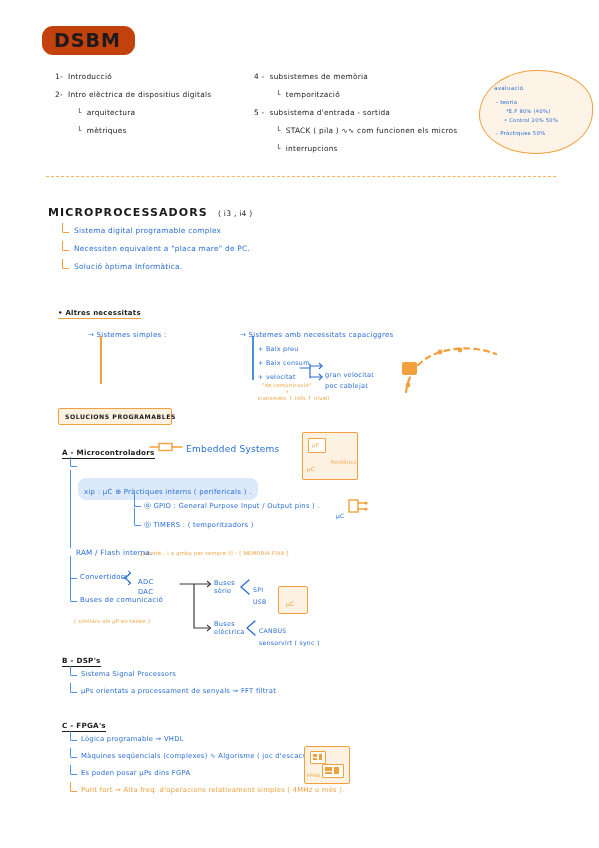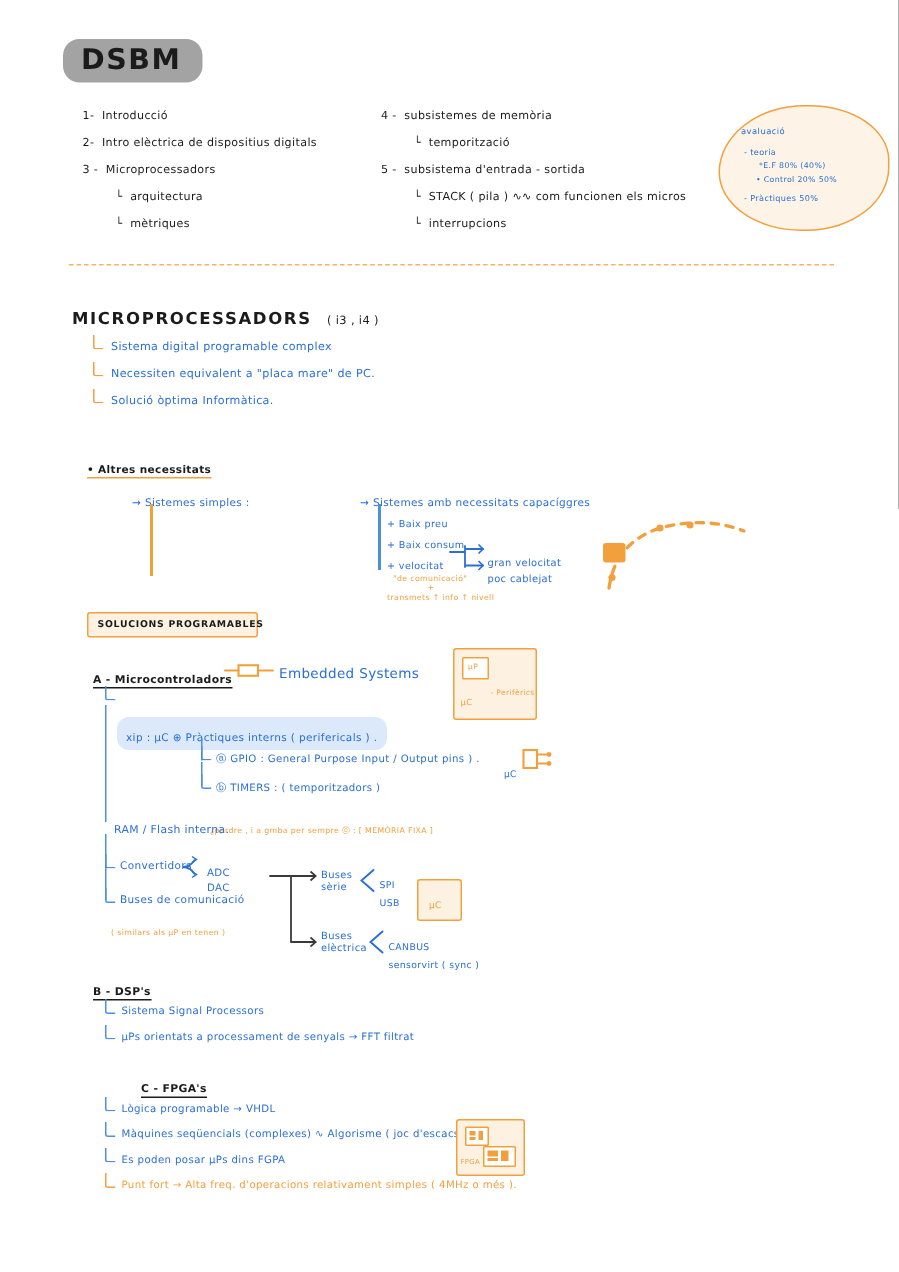--- a/index.html
+++ b/index.html
@@ -4,21 +4,21 @@
 <style>
   html,body{margin:0;padding:0;background:#6e6e6e;}
   #page{
     position:relative;width:599px;height:848px;background:#ffffff;
     font-family:"DejaVu Sans", sans-serif;overflow:hidden;
   }
   .abs{position:absolute;}
   
   #title-wrap{left:42px;top:26px;}
   .title-hl{
-    display:inline-block;background:#a3a3a3;border-radius:11px;
+    display:inline-block;background:#c2410c;border-radius:11px;
     padding:3px 14px 4px 12px;
   }
   .title-txt{font-size:19px;font-weight:700;letter-spacing:1px;color:#1b1b1b;
     font-family:"DejaVu Sans", sans-serif;}
   
   .h{font-size:7.4px;color:#1b1b1b;letter-spacing:.25px;white-space:nowrap;}
   .h.b{color:#2a6fd4;}
   .h.o{color:#f2a03d;}
   .h.bold{font-weight:700;}
   .h.ul{border-bottom:1.2px solid #1b1b1b;padding-bottom:1px;}
@@ -71,24 +71,20 @@
 
   <div class="abs" style="left:55px;top:66px;width:210px;">
     <div class="idx-item">
       <span class="h">1-</span>
       <span class="h">Introducció</span>
     </div>
     <div class="idx-item">
       <span class="h">2-</span>
       <span class="h">Intro elèctrica de dispositius digitals</span>
     </div>
-    <div class="idx-item">
-      <span class="h">3 -</span>
-      <span class="h">Microprocessadors</span>
-    </div>
     <div class="idx-sub">
       <span class="h">└</span>
       <span class="h">arquitectura</span>
     </div>
     <div class="idx-sub">
       <span class="h">└</span>
       <span class="h">mètriques</span>
     </div>
   </div>
 
@@ -348,21 +344,21 @@
   </div>
   <div class="abs" style="left:70px;top:666px;">
     <span class="lbr" style="left:0;top:0;"></span>
     <span class="h b" style="position:absolute;left:11px;top:4px;font-size:6.8px;">Sistema Signal Processors</span>
   </div>
   <div class="abs" style="left:70px;top:683px;">
     <span class="lbr" style="left:0;top:0;"></span>
     <span class="h b" style="position:absolute;left:11px;top:4px;font-size:6.8px;">μPs orientats a processament de  senyals  → FFT filtrat</span>
   </div>
 
-  <div class="abs" style="left:62px;top:713px;margin-left:32px;">
+  <div class="abs" style="left:62px;top:713px;">
     <span class="h bold ul" style="font-size:7.2px;">C - FPGA's</span>
   </div>
   <div class="abs" style="left:70px;top:731px;">
     <span class="lbr" style="left:0;top:0;"></span>
     <span class="h b" style="position:absolute;left:11px;top:4px;font-size:6.8px;">Lògica programable → VHDL</span>
   </div>
   <div class="abs" style="left:70px;top:748px;">
     <span class="lbr" style="left:0;top:0;"></span>
     <span class="h b" style="position:absolute;left:11px;top:4px;font-size:6.8px;">Màquines seqüencials (complexes) ∿ Algorisme ( joc d'escacs )</span>
   </div>

